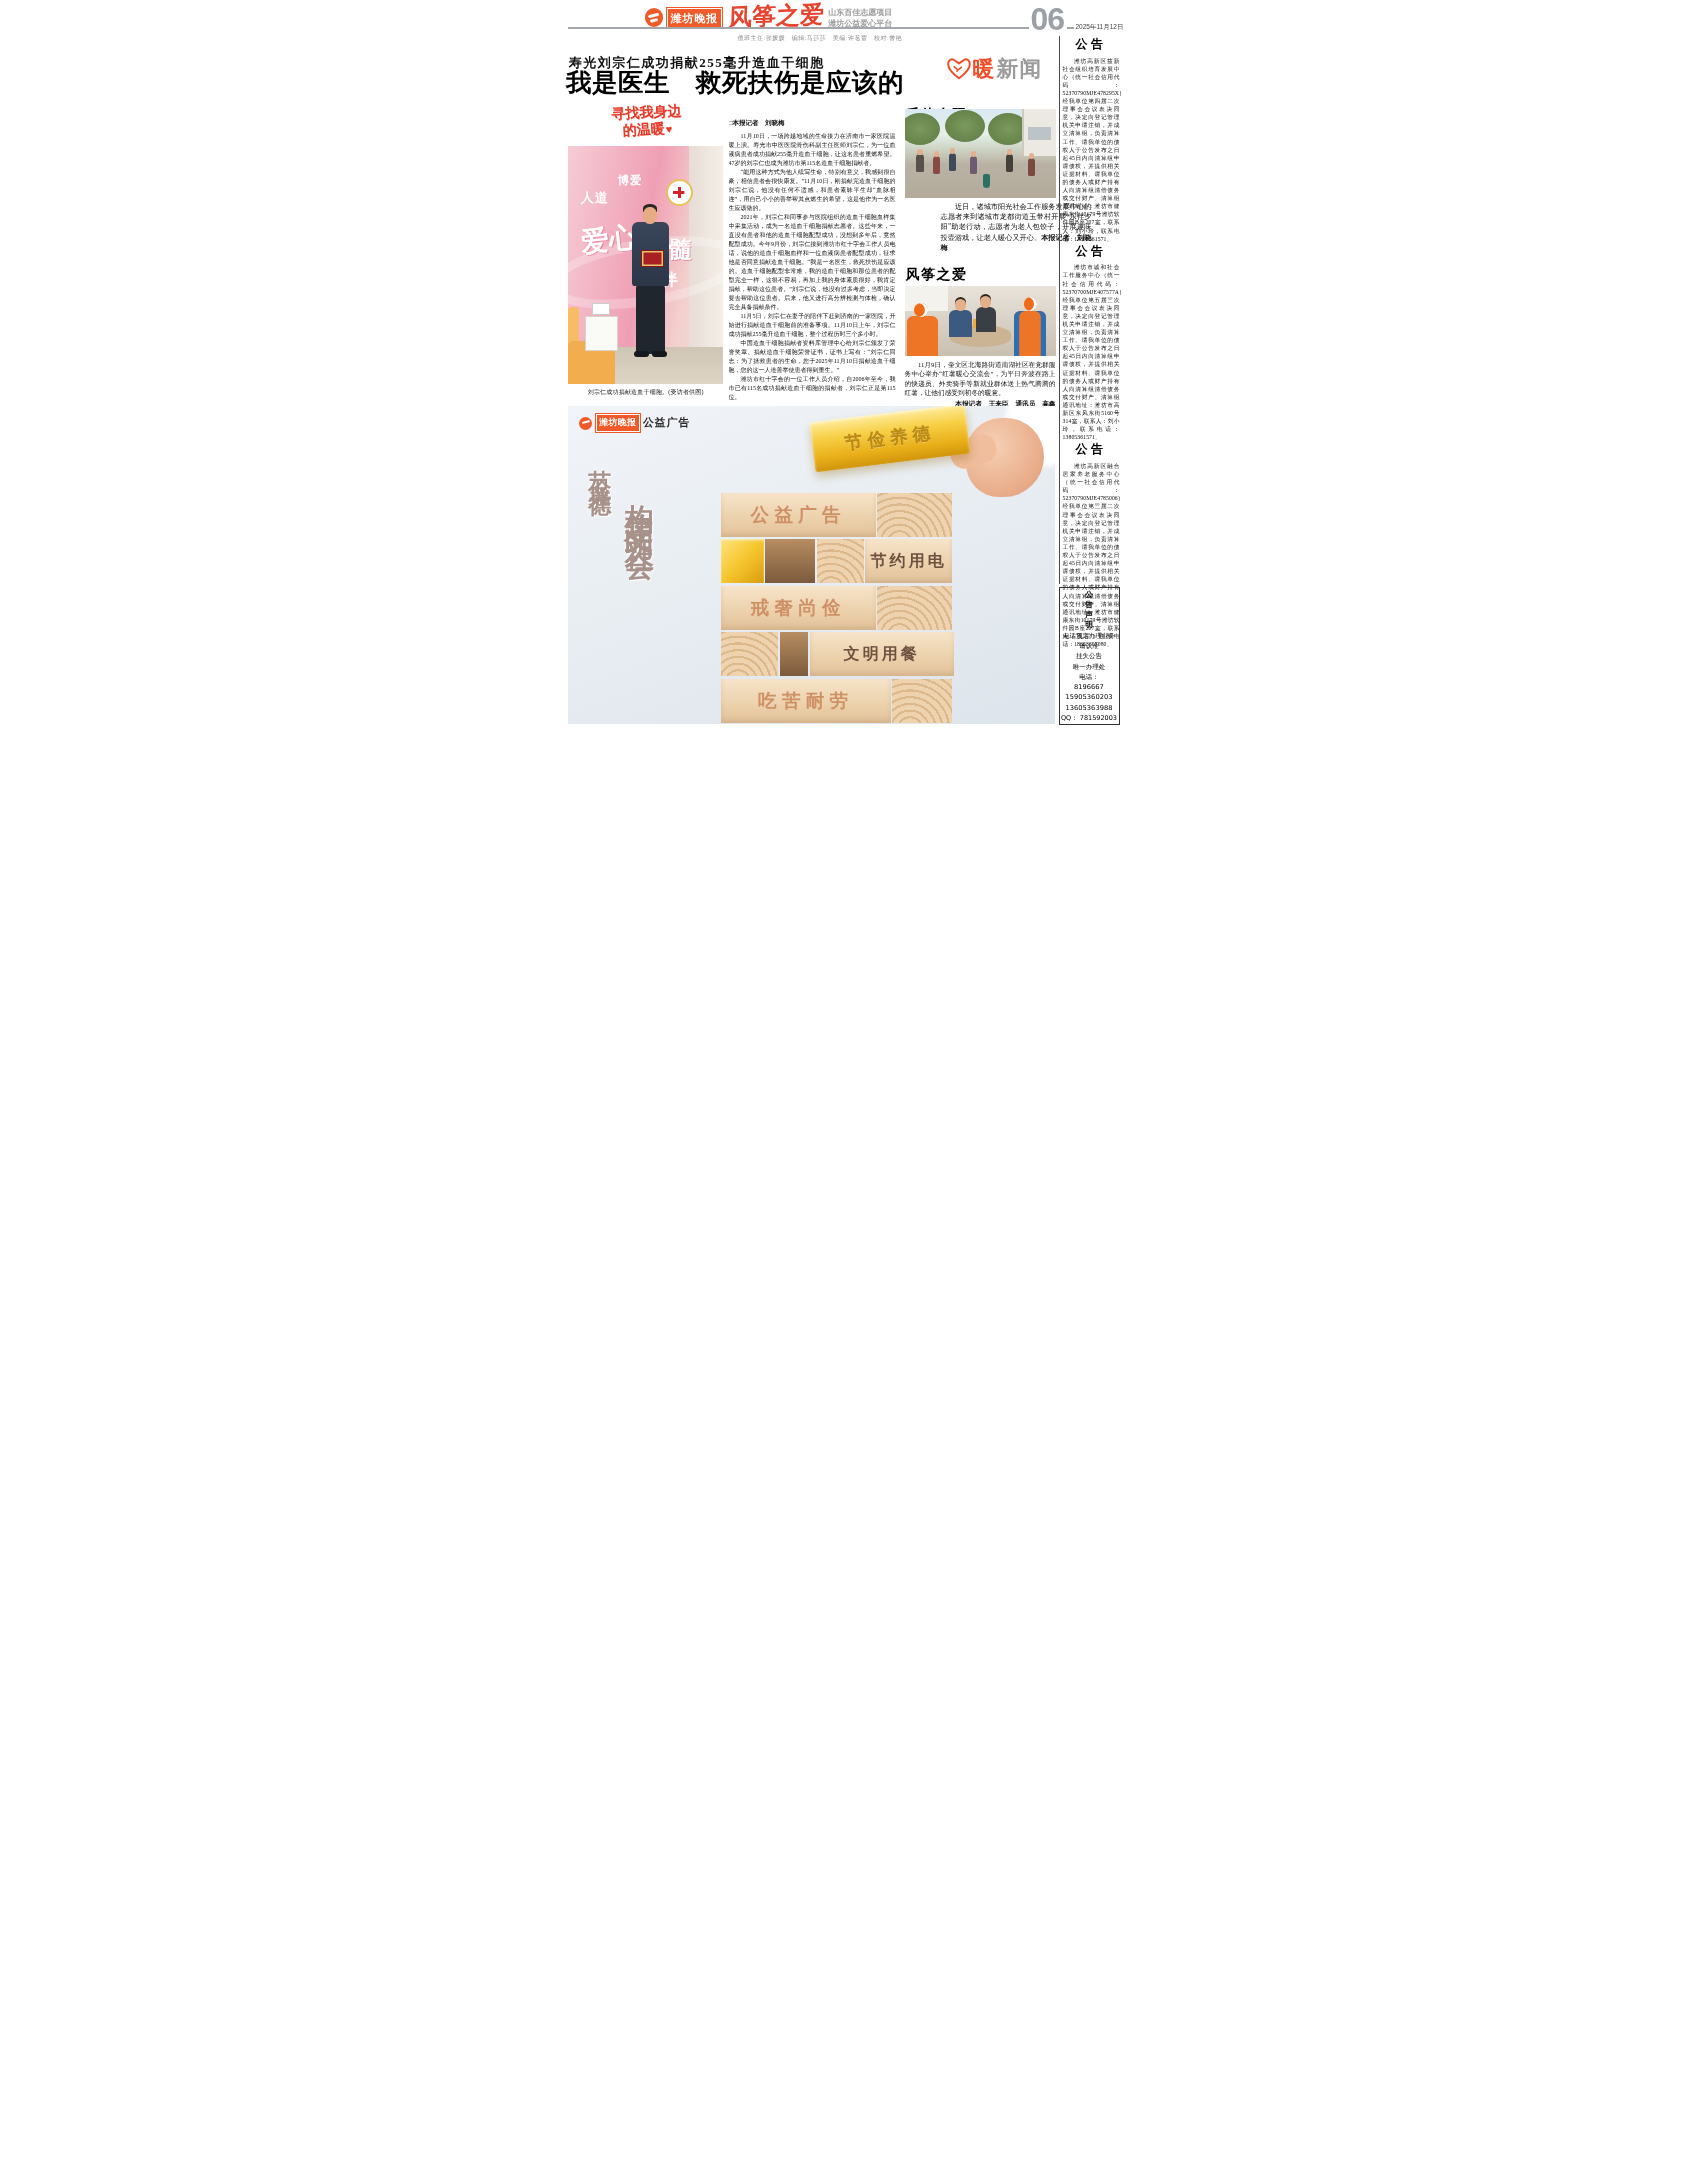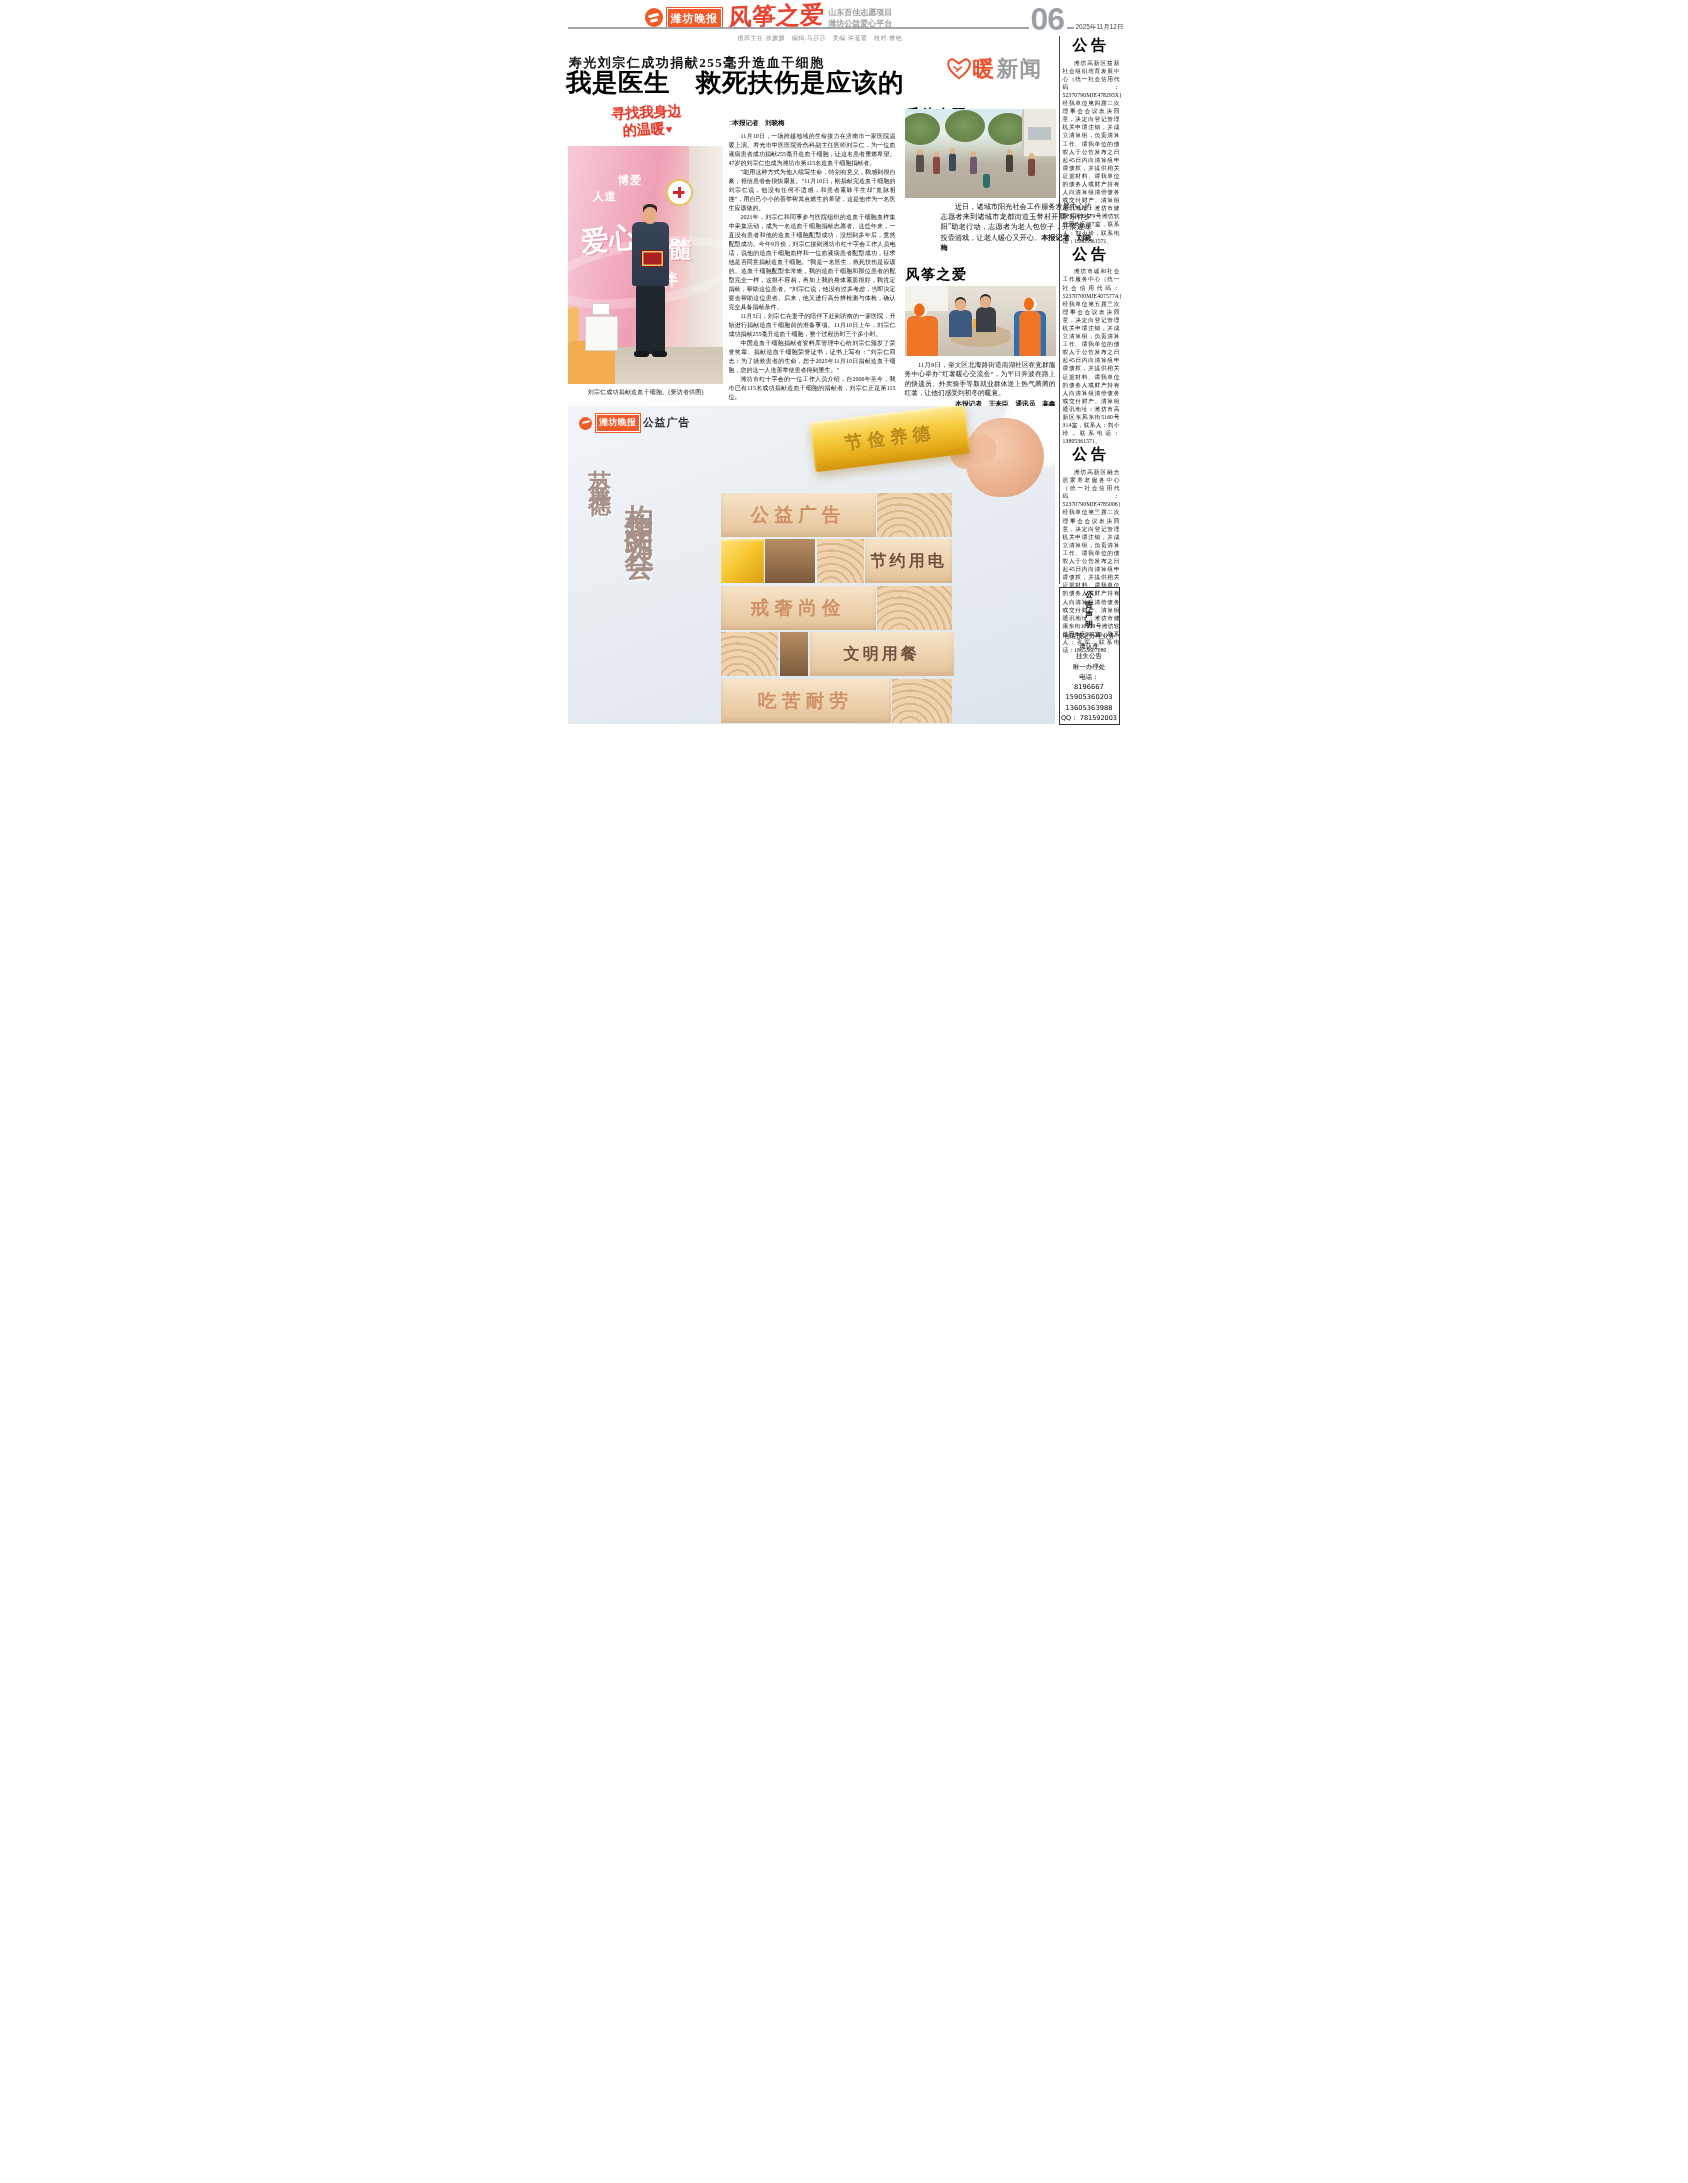--- a/index.html
+++ b/index.html
@@ -36,21 +36,21 @@
   .lead-photo{position:absolute;left:5.2px;top:146px;width:155px;height:238px;overflow:hidden;
               background:linear-gradient(100deg,#f6ccd6 0%,#ef9fb4 48%,#f3d0cd 72%,#e9e0da 100%);}
   .lead-photo *{position:absolute;}
   .ph-wall-right{right:0;top:0;width:34px;height:100%;background:linear-gradient(90deg,#e7dcd6,#f5efe8);}
   .ph-ribbon{left:-20.6px;top:93px;width:196px;height:67px;border-radius:50%;border:10.3px solid rgba(255,255,255,.25);transform:rotate(-9deg);}
   .ph-floor{left:0;bottom:0;width:100%;height:37px;background:linear-gradient(#cfc5b4,#ded5c5);}
   .ph-emblem{right:30px;top:33px;width:27px;height:27px;border-radius:50%;background:#fff;border:2.1px solid #e6c35a;}
   .ph-emblem i{left:5.7px;top:5.7px;width:11.4px;height:11.4px;display:block;
      background:linear-gradient(#d5242a,#d5242a) center/3.1px 11.4px no-repeat,
                 linear-gradient(#d5242a,#d5242a) center/11.4px 3.1px no-repeat;}
-  .ph-w1{left:25px;top:43px;color:#fff;font-weight:bold;font-size:11px;letter-spacing:1px;}
+  .ph-w1{left:13px;top:43px;color:#fff;font-weight:bold;font-size:13px;letter-spacing:1px;}
   .ph-w2{left:50px;top:27px;color:#fff;font-weight:bold;font-size:11.4px;letter-spacing:1px;}
   .ph-w3{left:13.4px;top:75px;color:#fff;font-weight:900;font-size:28px;transform:rotate(-6deg);text-shadow:1px 1px 0 rgba(220,80,120,.45);}
   .ph-w4{left:101px;top:88px;color:#fff;font-weight:900;font-size:23px;text-shadow:1px 1px 0 rgba(220,80,120,.45);}
   .ph-w5{left:77px;top:123px;color:#fff;font-weight:800;font-size:16.5px;opacity:.95;}
   .ph-sofa{left:0;bottom:0;width:47px;height:43px;background:#f2ae4e;border-radius:5.2px 5.2px 0 0;}
   .ph-sofa-back{left:0;bottom:30px;width:11.4px;height:47px;background:#f6bd66;border-radius:4.1px 4.1px 0 0;}
   .ph-table{left:17.5px;bottom:33px;width:33px;height:35px;background:#fafaf7;border:0.5px solid #d8d4cc;}
   .ph-box{left:24px;bottom:69px;width:18.6px;height:12.4px;background:#fff;border:0.5px solid #ccc;}
   .ph-hair{left:75px;top:58px;width:14px;height:8.3px;border-radius:50% 50% 0 0;background:#2a2622;}
   .ph-head{left:75px;top:61px;width:14px;height:16.5px;border-radius:46%;background:#e6ac83;}
@@ -103,21 +103,21 @@
   .warm-text{position:absolute;left:342px;width:151px;font-family:"Liberation Serif",serif;text-align:justify;color:#0d0d0d;}
   .warm-text p{margin:0;text-indent:2em;}
   .warm-text .inline-byline{font-weight:bold;}
   .wtx1{top:202px;height:57px;font-size:7.2px;line-height:1.42;margin-left:36px;}
   .wtx2{top:360px;height:46px;font-size:6.7px;line-height:1.4;}
   .wtx2 .byline-row{text-align:right;font-weight:bold;text-indent:0;margin-top:1px;}
 
   
   .notices{position:absolute;left:496px;top:36px;width:61px;height:548px;border-left:0.5px solid #4a4a4a;padding-left:3.1px;}
   .notice{min-height:182px;}
-  .notice h3{margin:0 0 3.6px;font-size:15px;letter-spacing:3.6px;text-align:center;font-weight:800;color:#000;}
+  .notice h3{margin:0 0 3.6px;font-size:12px;letter-spacing:3.6px;text-align:center;font-weight:800;color:#000;}
   .notice p{margin:0;font-family:"Liberation Serif",serif;font-size:5.7px;line-height:1.42;text-align:justify;
             text-indent:2em;letter-spacing:0.1px;color:#0d0d0d;}
   .notice-box{position:absolute;left:496px;top:587px;width:61px;height:138px;border:1px solid #333;
               text-align:center;font-family:"Liberation Serif",serif;padding-top:1.5px;color:#000;}
   .nb-char{display:block;font-size:7.7px;font-weight:bold;line-height:10.3px;}
   .nb-line{font-size:6.5px;line-height:10.3px;}
   .nb-phone{font-size:6.7px;line-height:10.3px;font-family:"DejaVu Sans","Liberation Sans",sans-serif;}
   .nb-qq{font-size:6.5px;line-height:11.4px;font-family:"DejaVu Sans","Liberation Sans",sans-serif;}
 
   

